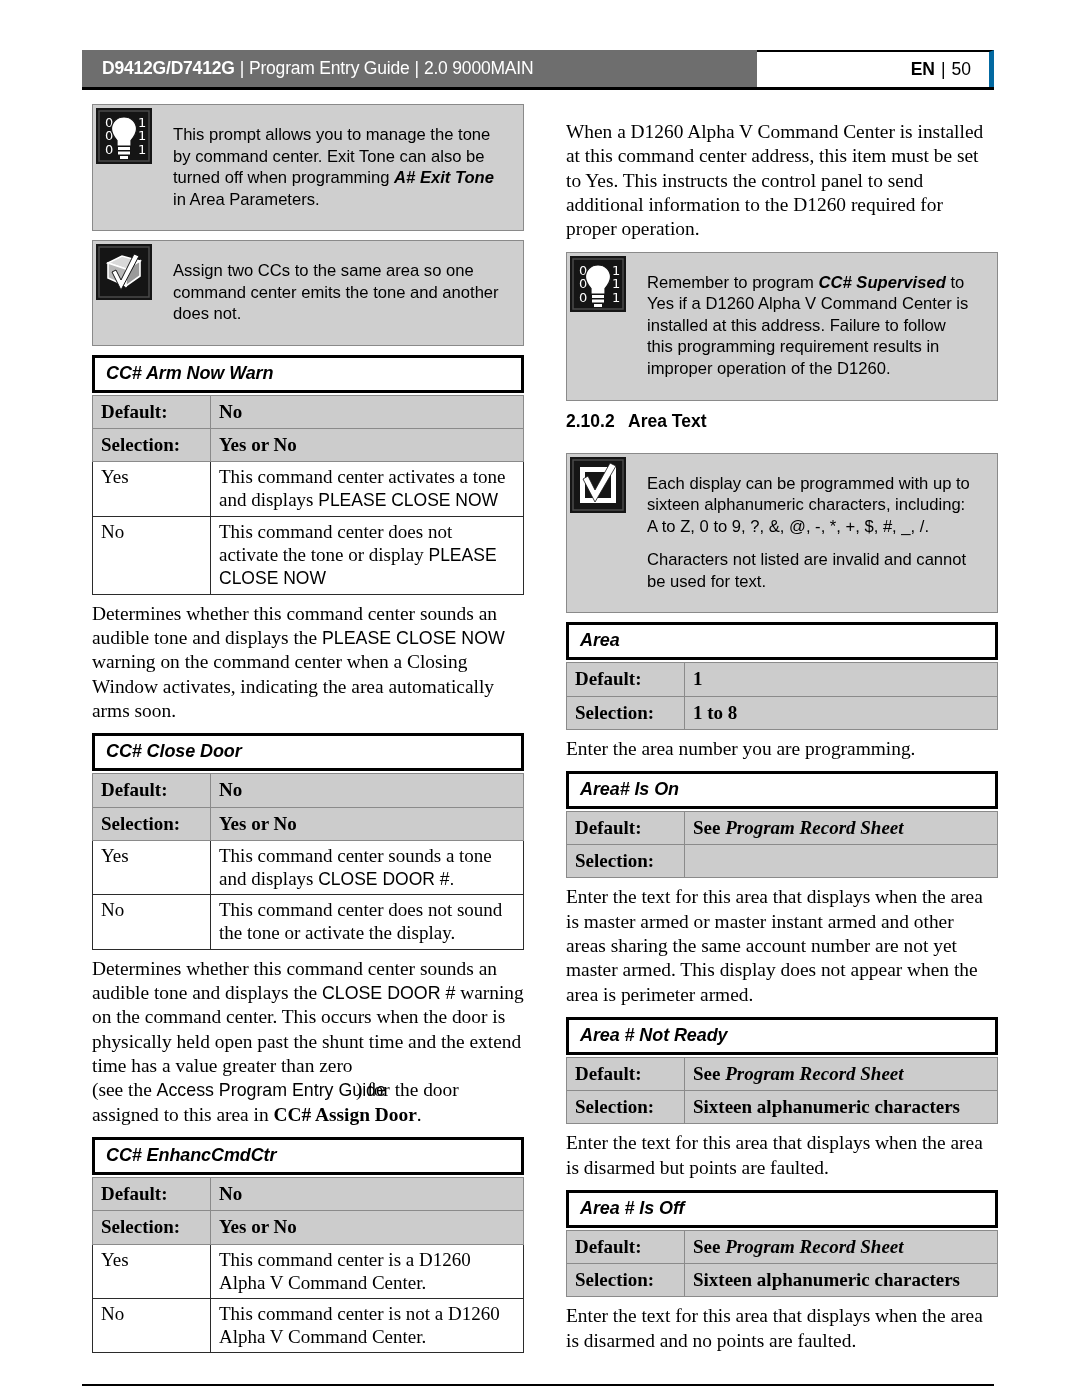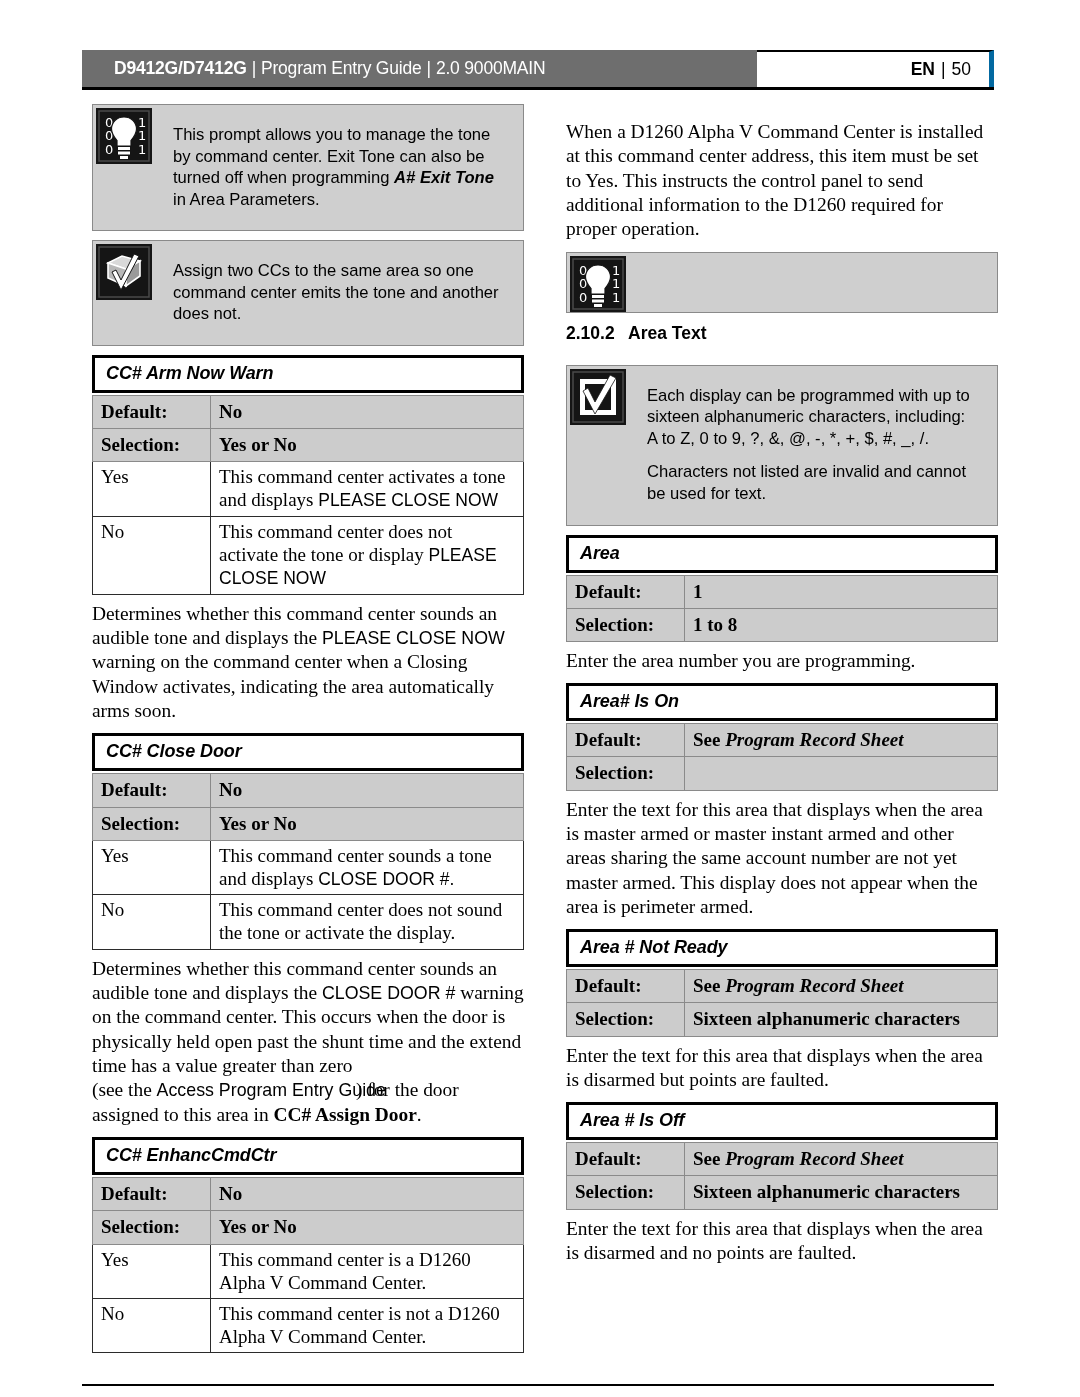--- a/index.html
+++ b/index.html
@@ -21,21 +21,21 @@
     width: 912px; height: 40px;
     display: flex;
     border-bottom: 3px solid #000;
   }
   .header-left {
     flex: 0 0 675px;
     background: #6e6e6e;
     color: #ffffff;
     display: flex;
     align-items: center;
-    padding-left: 32px;
+    padding-left: 20px;
     font-family: "Liberation Sans", sans-serif;
     font-size: 17.5px;
     letter-spacing: -0.2px;
     white-space: nowrap;
   }
   .header-left .hl-bold { font-weight: bold; }
   .header-left .hl-sep { padding: 0 5px; font-weight: normal; }
   .header-right {
     flex: 1 1 auto;
     background: #ffffff;
@@ -323,20 +323,23 @@
           <text x="42" y="19" font-family="DejaVu Sans" font-size="13" fill="#fff">1</text>
           <text x="42" y="32" font-family="DejaVu Sans" font-size="13" fill="#fff">1</text>
           <text x="42" y="46" font-family="DejaVu Sans" font-size="13" fill="#fff">1</text>
           <path d="M28 9 C20.5 9 15.5 14.5 15.5 21 C15.5 26 18.5 29.5 21 32.5 L21 38 L35 38 L35 32.5 C37.5 29.5 40.5 26 40.5 21 C40.5 14.5 35.5 9 28 9 Z" fill="#ffffff" stroke="#151515" stroke-width="1.2"></path>
           <rect x="22" y="39" width="12" height="3" fill="#ffffff"></rect>
           <rect x="22" y="43.5" width="12" height="3" fill="#ffffff"></rect>
           <rect x="24" y="48" width="8" height="3" fill="#ffffff"></rect>
         </svg>
       </div>
     </div>
+    <div class="callout-body">
+      <p><span>Remember to program </span><b>CC# Supervised</b><span> to Yes if a D1260 Alpha V Command Center is installed at this address. Failure to follow this programming requirement results in improper operation of the D1260.</span></p>
+    </div>
   </div>
 
   <div class="subhead">
     <span class="num">2.10.2</span><span>Area Text</span>
   </div>
 
   <div class="callout">
     <div class="callout-icon">
       <div class="icon-box">
         <svg class="icon-svg" viewBox="0 0 56 56">

